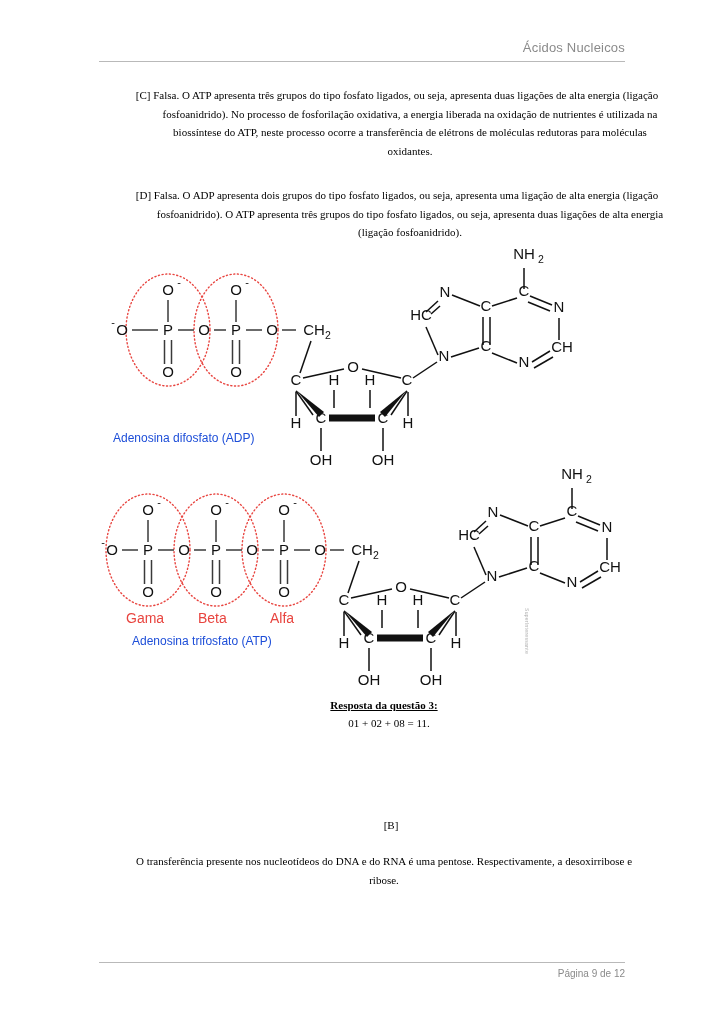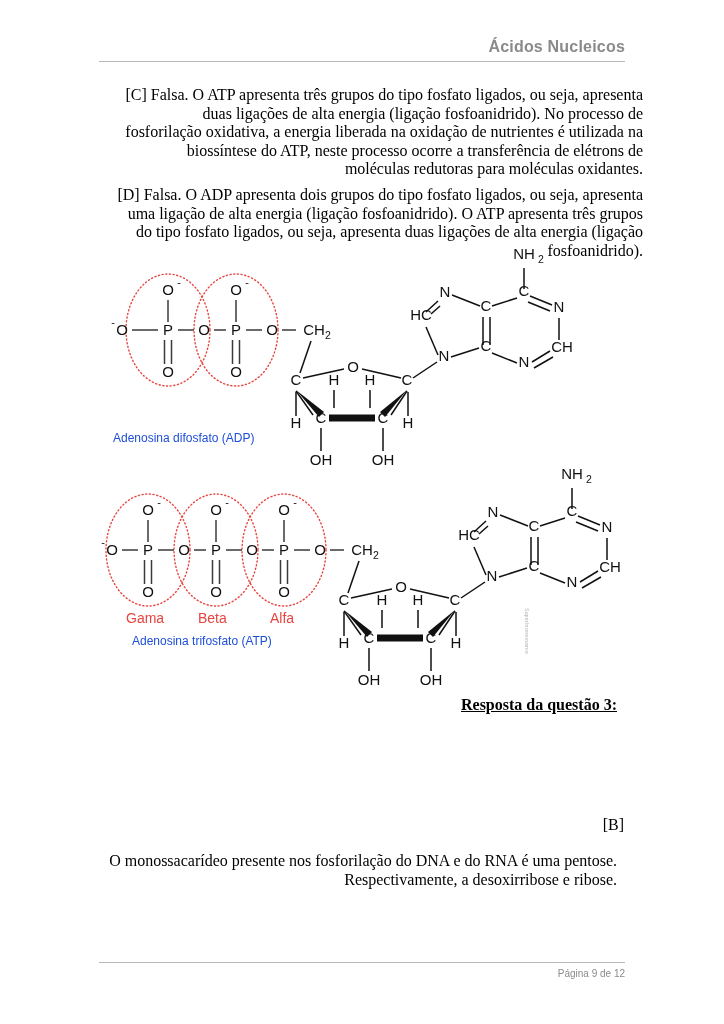--- a/index.html
+++ b/index.html
@@ -13,45 +13,46 @@
   }
   .page{position:relative;width:724px;height:1024px;}
 
   
   .header{
     position:absolute;left:99px;top:38px;width:526px;
     text-align:right;
   }
   .header-title{
     font-family:"Liberation Sans", sans-serif;
-    font-size:16px;color:#8a8a8a;letter-spacing:.2px;
-    display:inline-block;padding-bottom:4px;font-weight:bold;
+    font-size:13px;color:#8a8a8a;letter-spacing:.2px;
+    display:inline-block;padding-bottom:4px;
   }
   .header-rule{
     position:absolute;left:99px;top:61px;width:526px;height:1px;
     background:#b9b9b9;
   }
 
   
   .footer-rule{
     position:absolute;left:99px;top:962px;width:526px;height:1px;
     background:#b9b9b9;
   }
   .footer{
     position:absolute;left:99px;top:968px;width:526px;text-align:right;
     font-family:"Liberation Sans", sans-serif;
     font-size:10px;color:#8a8a8a;
   }
 
   
   .para{
     position:absolute;
-    font-size:16px;
+    font-size:11px;
     line-height:18.6px;
-    text-align:right;
+    text-align:center;
+    margin-left:26px;
   }
   .hang{ padding-left:26px; text-indent:-26px; }
   .bold{ font-weight:bold; }
 
   
   .figure{position:absolute;}
   .fig-caption{
     position:absolute;
     font-family:"Liberation Sans", sans-serif;
     font-size:12px;
@@ -334,20 +335,21 @@
     <div class="phos-label" style="left:26px;top:122px;">Gama</div>
     <div class="phos-label" style="left:98px;top:122px;">Beta</div>
     <div class="phos-label" style="left:170px;top:122px;">Alfa</div>
 
     <div class="fig-caption" style="left:32px;top:146px;">Adenosina trifosfato (ATP)</div>
 
     <div class="watermark" style="left:424px;top:120px;">SuperInteressante</div>
   </div>
 
   <div class="para bold" style="left:99px;top:696px;width:518px;text-decoration:underline;">Resposta da questão 3:</div>
+  <div class="para" style="left:104px;top:714px;width:518px;">01 + 02 + 08 = 11.</div>
 
   <div class="para" style="left:106px;top:816px;width:518px;">[B]</div>
-  <div class="para" style="left:99px;top:852px;width:518px;">O monossacarídeo presente nos fosforilação do DNA e do RNA é uma pentose. Respectivamente, a desoxirribose e ribose.</div>
+  <div class="para" style="left:99px;top:852px;width:518px;">O transferência presente nos nucleotídeos do DNA e do RNA é uma pentose. Respectivamente, a desoxirribose e ribose.</div>
 
   <div class="footer-rule"></div>
   <div class="footer">Página 9 de 12</div>
 
 </div>
 
 </body></html>

